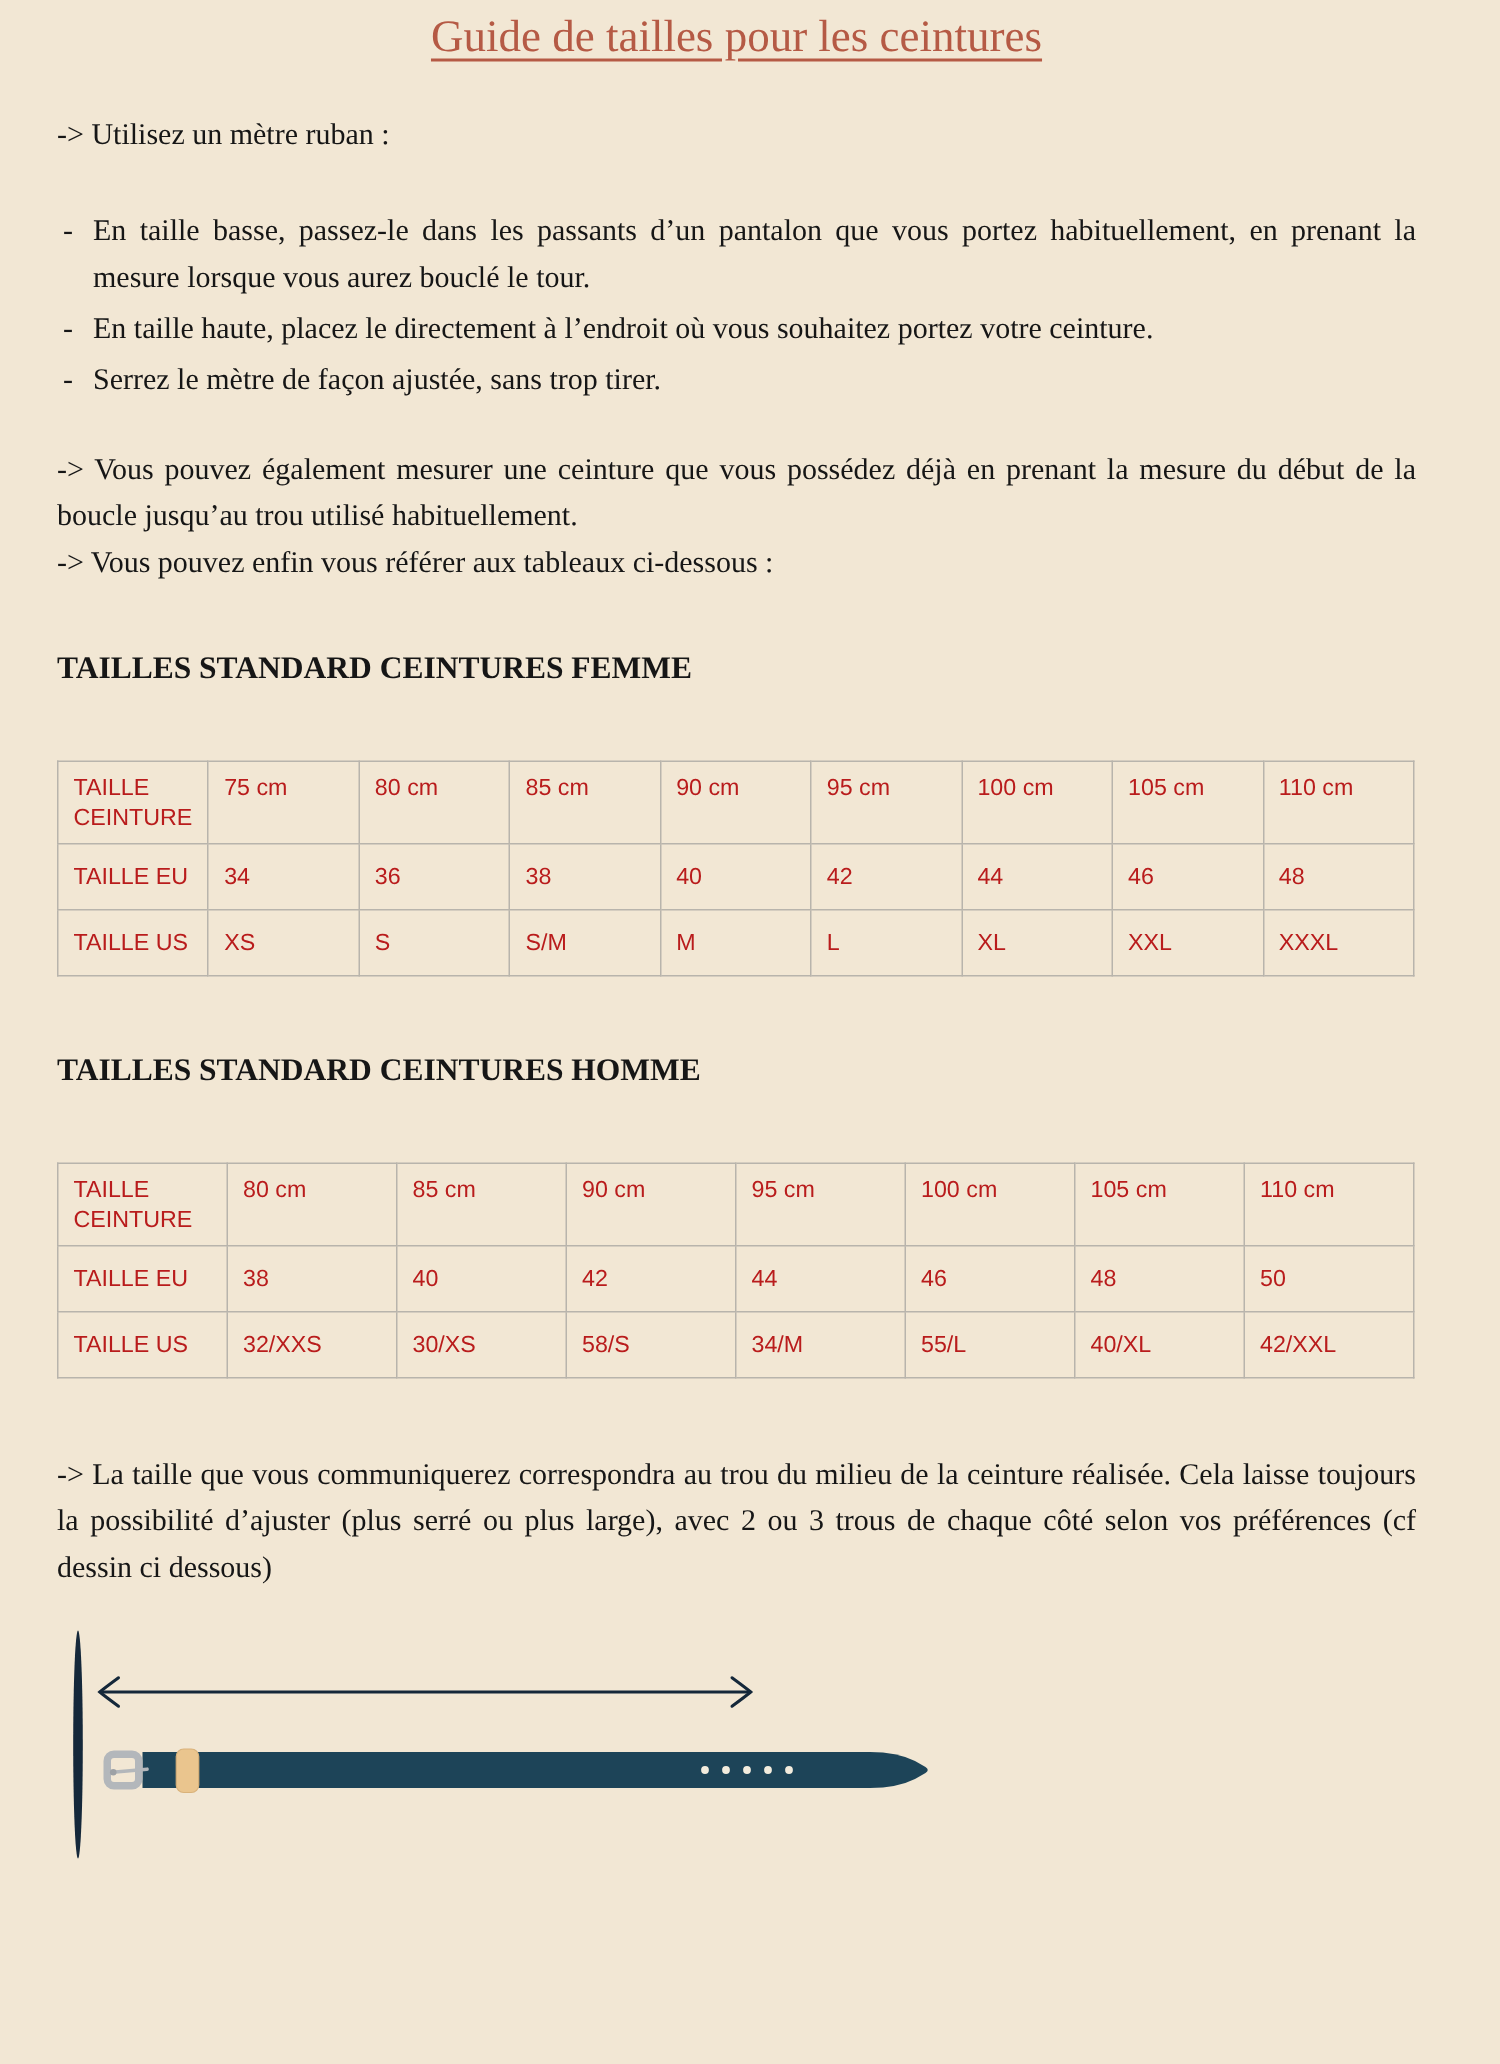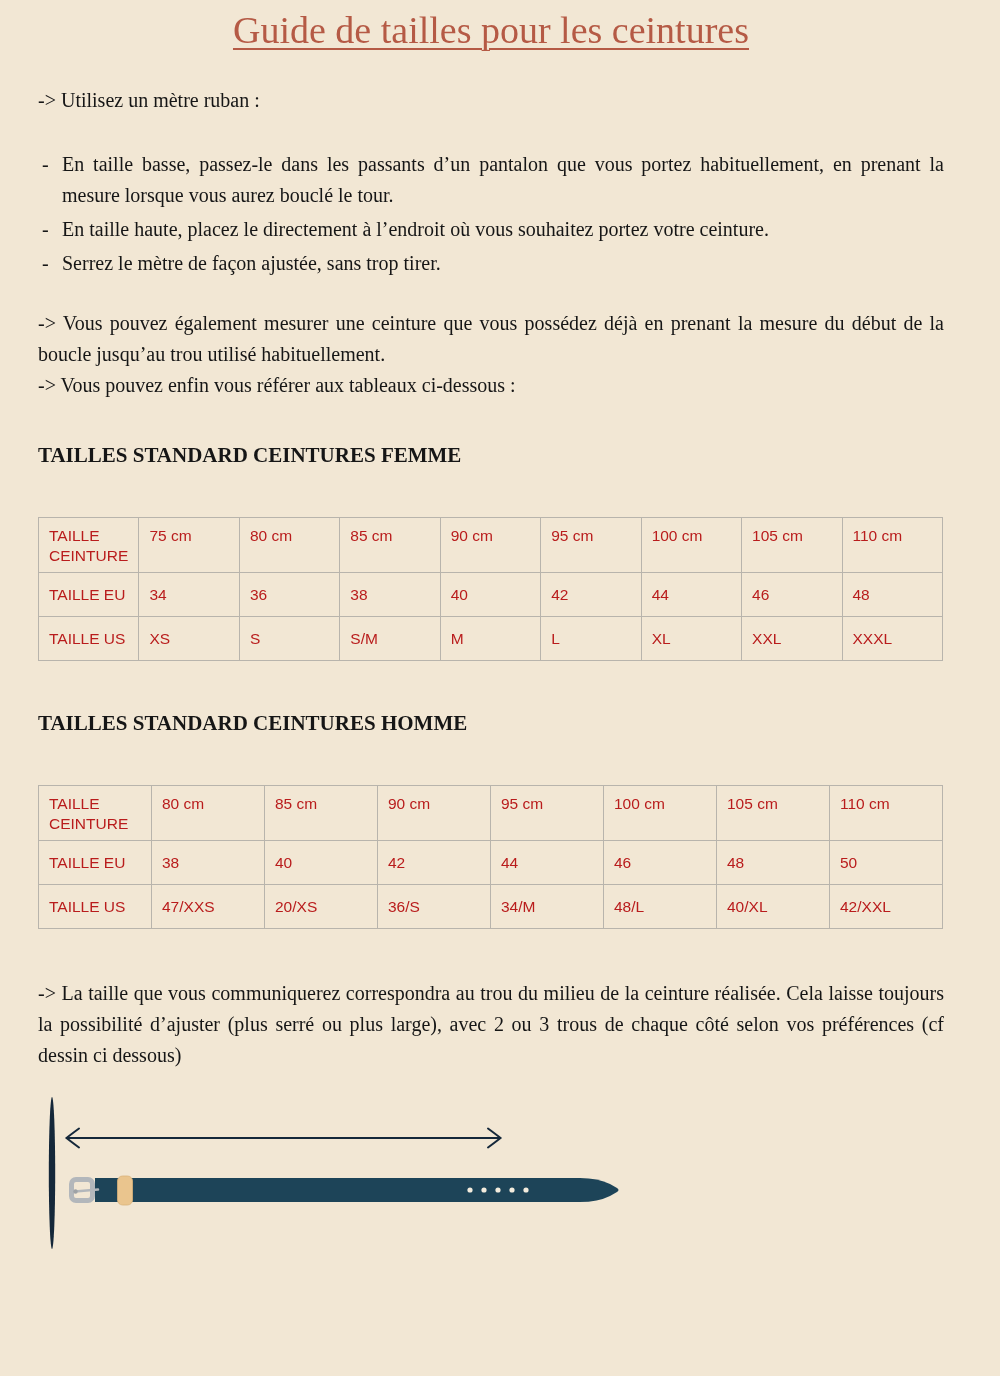--- a/index.html
+++ b/index.html
@@ -12,21 +12,21 @@
     overflow: hidden;
   }
   .page {
     box-sizing: border-box;
     width: 1000px;
     height: 1376px;
     padding: 8px 56px 20px 38px;
   }
   h1.doc-title {
     margin: 0;
-    font-size: 38px;
+    font-size: 30px;
     font-weight: 400;
     text-align: center;
     color: var(--title, #b55a45);
     text-decoration: underline;
     text-decoration-thickness: 2px;
     text-underline-offset: 5px;
   }
   .para {
     margin: 33px 0 0 0;
     font-size: 20px;
@@ -172,25 +172,25 @@
           <td>38</td>
           <td>40</td>
           <td>42</td>
           <td>44</td>
           <td>46</td>
           <td>48</td>
           <td>50</td>
         </tr>
         <tr>
           <td>TAILLE US</td>
-          <td>47/XXS</td>
-          <td>20/XS</td>
-          <td>36/S</td>
+          <td>32/XXS</td>
+          <td>30/XS</td>
+          <td>58/S</td>
           <td>34/M</td>
-          <td>48/L</td>
+          <td>55/L</td>
           <td>40/XL</td>
           <td>42/XXL</td>
         </tr>
       </tbody>
   </table>
 
   <p class="para closing">-&gt; La taille que vous communiquerez correspondra au trou du milieu de la ceinture réalisée. Cela laisse toujours la possibilité d’ajuster (plus serré ou plus large), avec 2 ou 3 trous de chaque côté selon vos préférences (cf dessin ci dessous)</p>
 
   <div class="figure">
     <svg width="905" height="162" viewBox="0 0 905 162">

